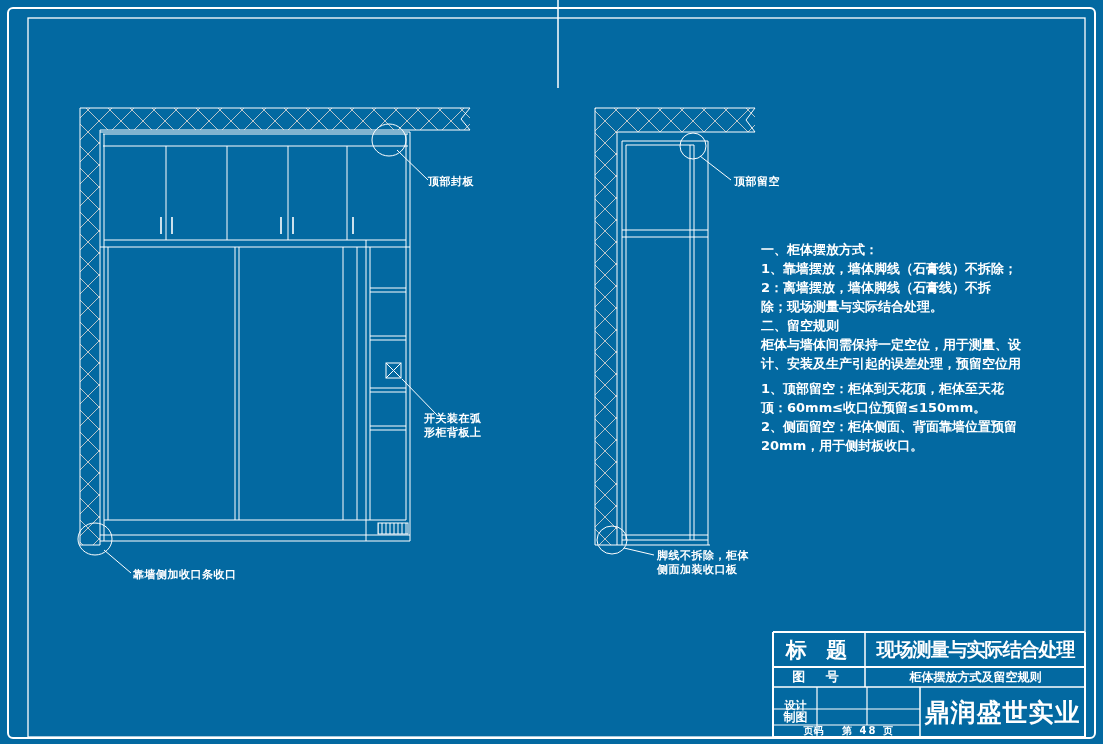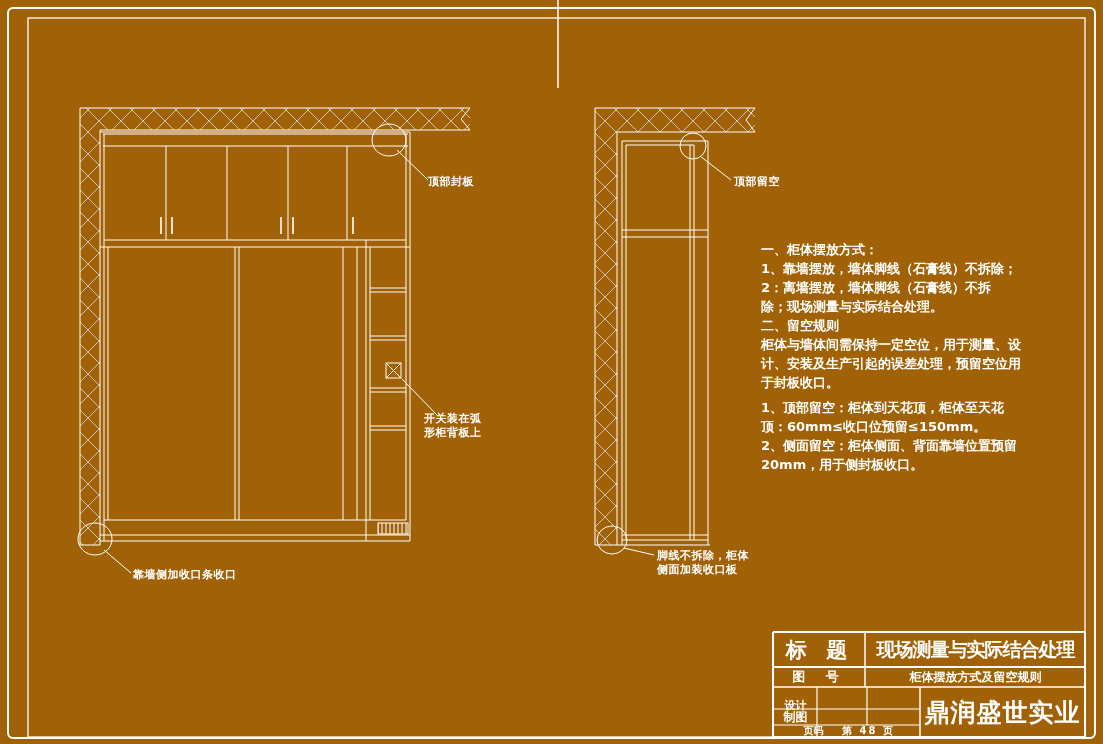--- a/index.html
+++ b/index.html
@@ -1,16 +1,16 @@
 <!DOCTYPE html>
 <html><head>
 <meta charset="utf-8">
 <style>
   html,body{margin:0;padding:0;background:#000;}
-  .canvas{position:relative;width:1103px;height:744px;background:#a16207;overflow:hidden;
+  .canvas{position:relative;width:1103px;height:744px;background:#0369a1;overflow:hidden;
           font-family:"DejaVu Sans",sans-serif;}
   svg{position:absolute;left:0;top:0;}
   .lbl{position:absolute;color:#fff;font:bold 11px/14px "DejaVu Sans",sans-serif;white-space:nowrap;letter-spacing:0.5px;}
   .notes{position:absolute;left:761px;top:240px;width:305px;color:#fff;
          font:bold 13px/19px "DejaVu Sans",sans-serif;}
   .notes div{white-space:nowrap;}
   .notes .gap{margin-top:6px;}
   .tb{position:absolute;color:#fff;display:flex;align-items:center;justify-content:center;
       text-align:center;white-space:nowrap;font-weight:bold;}
   .tb-title-label{left:774px;top:632px;width:91px;height:35px;font-size:21px;letter-spacing:6px;}
@@ -185,21 +185,20 @@
   </div>
 
   <div class="notes">
     <div>一、柜体摆放方式：</div>
     <div>1、靠墙摆放，墙体脚线（石膏线）不拆除；</div>
     <div>2：离墙摆放，墙体脚线（石膏线）不拆</div>
     <div>除；现场测量与实际结合处理。</div>
     <div>二、留空规则</div>
     <div>柜体与墙体间需保持一定空位，用于测量、设</div>
     <div>计、安装及生产引起的误差处理，预留空位用</div>
-    <div>于封板收口。</div>
     <div class="gap">1、顶部留空：柜体到天花顶，柜体至天花</div>
     <div>顶：60mm≤收口位预留≤150mm。</div>
     <div>2、侧面留空：柜体侧面、背面靠墙位置预留</div>
     <div>20mm，用于侧封板收口。</div>
   </div>
 
   <div class="tb tb-title-label">标 题</div>
   <div class="tb tb-title-value">现场测量与实际结合处理</div>
   <div class="tb tb-num-label">图 号</div>
   <div class="tb tb-num-value">柜体摆放方式及留空规则</div>

